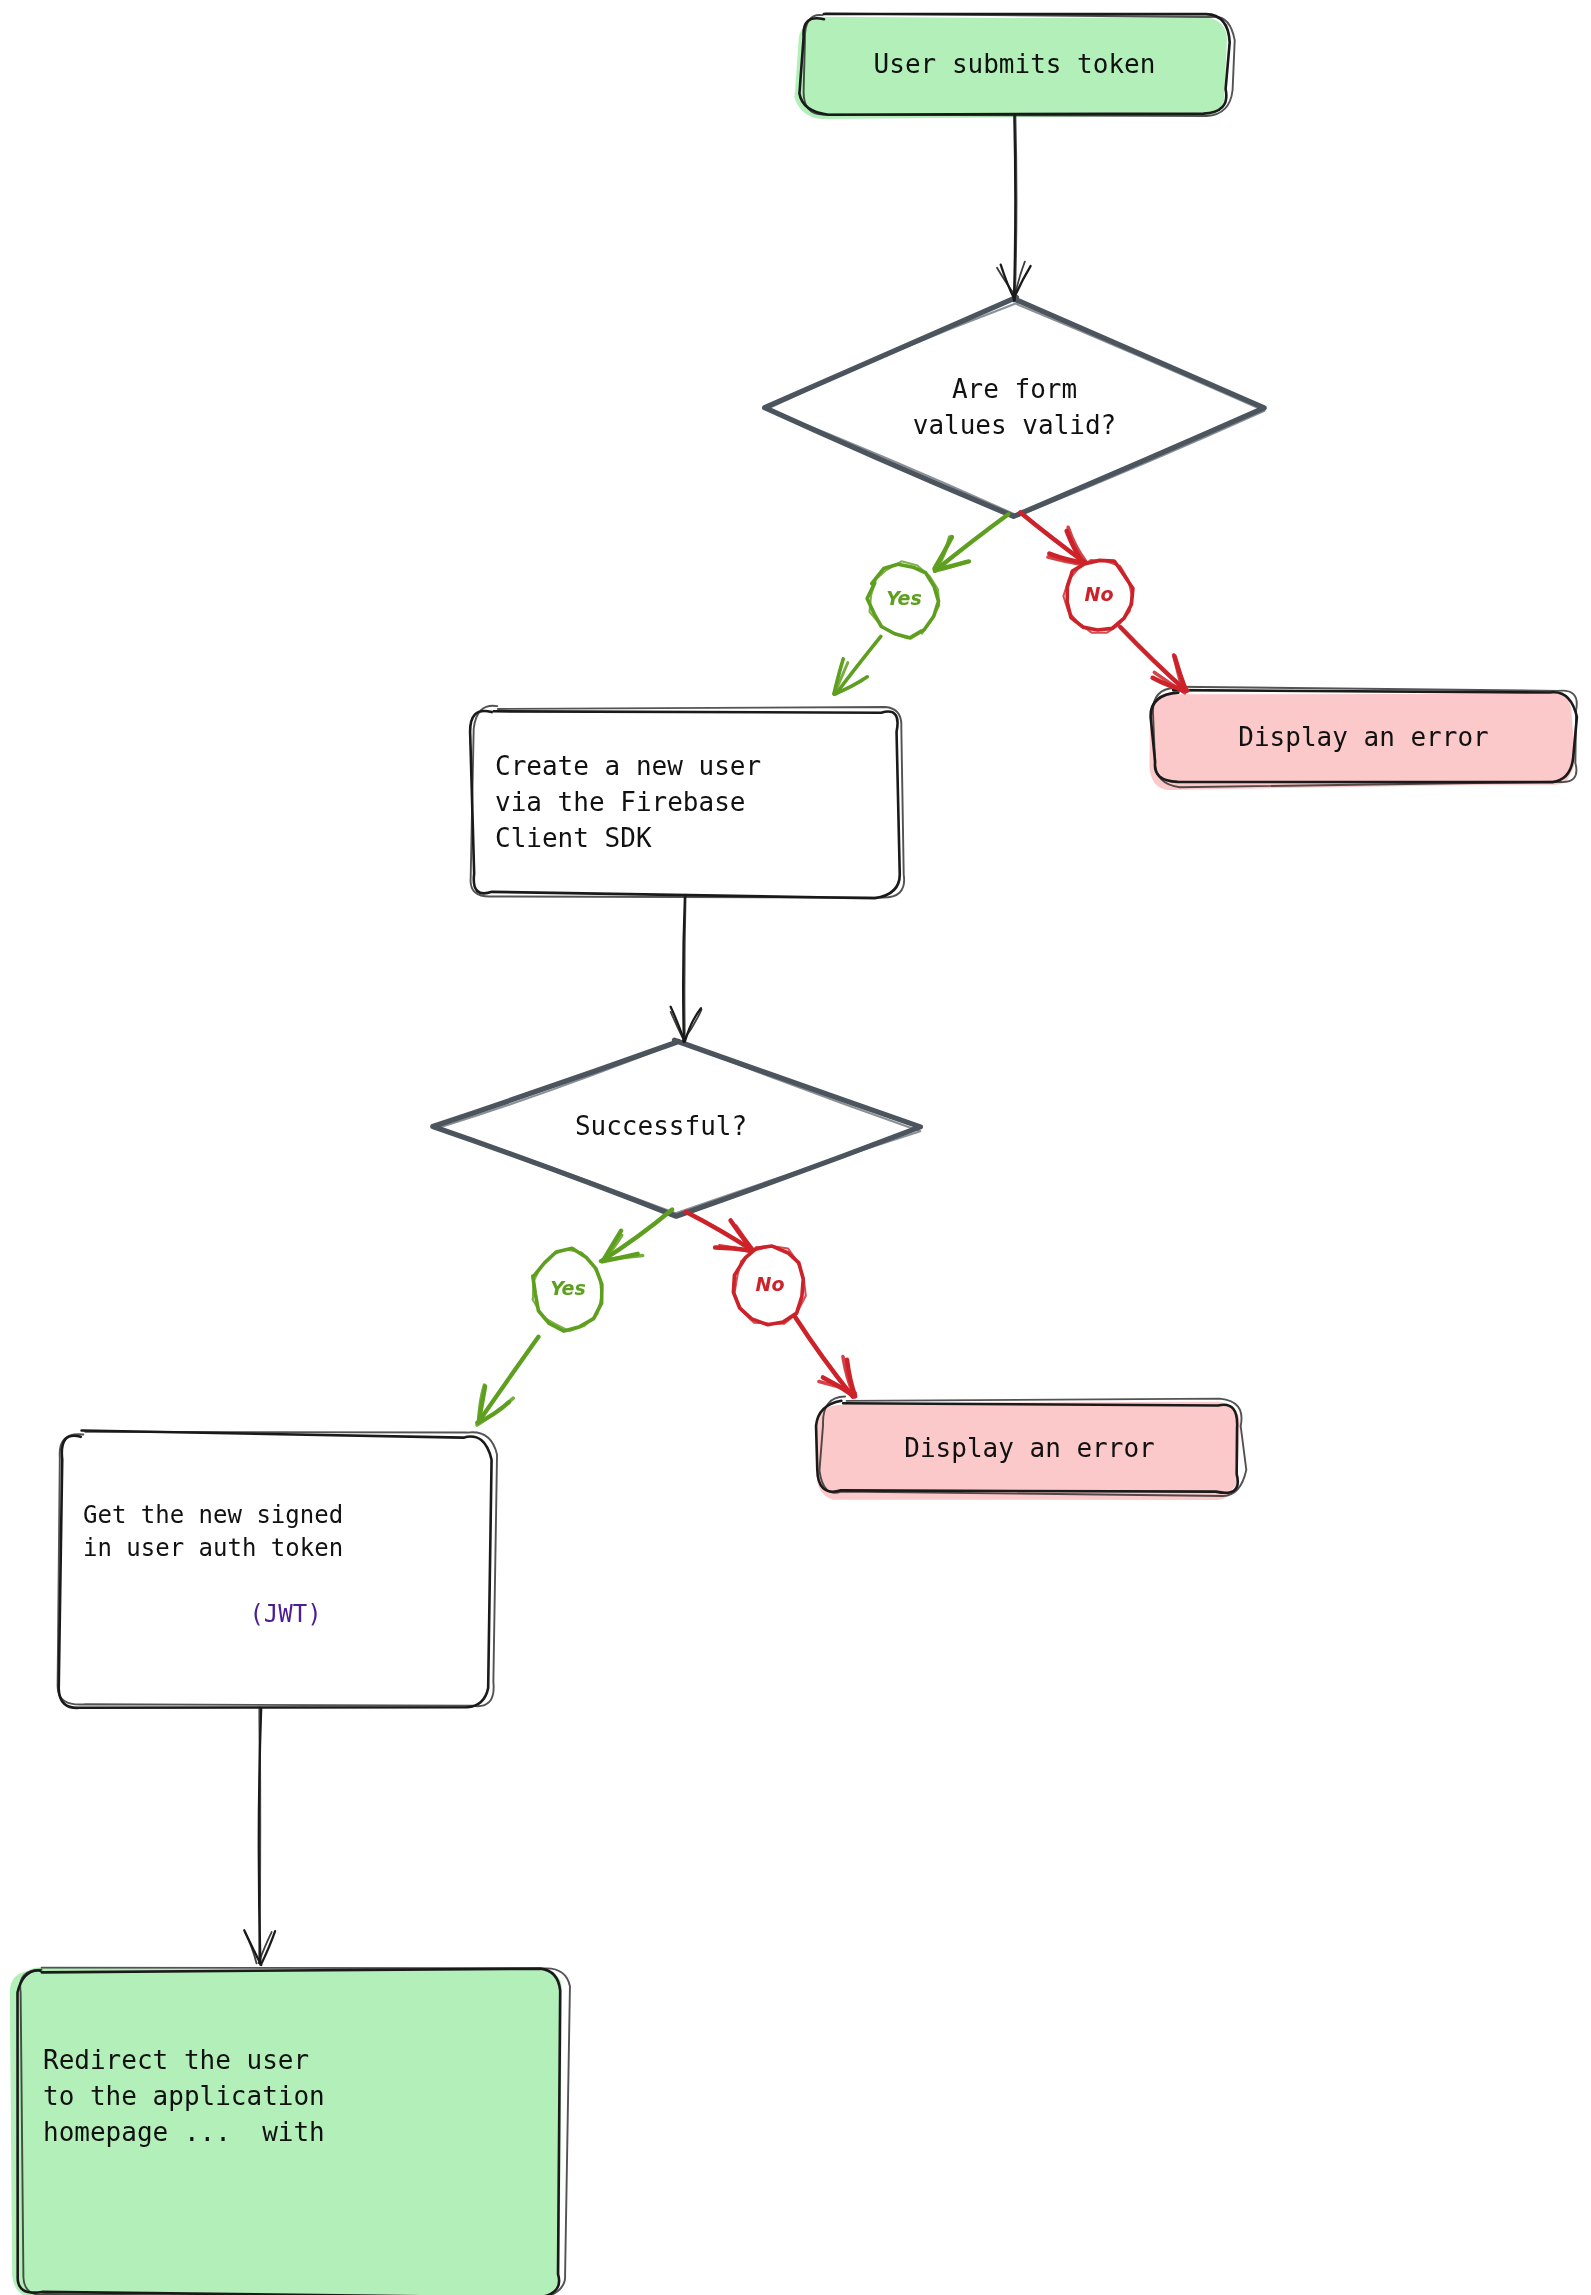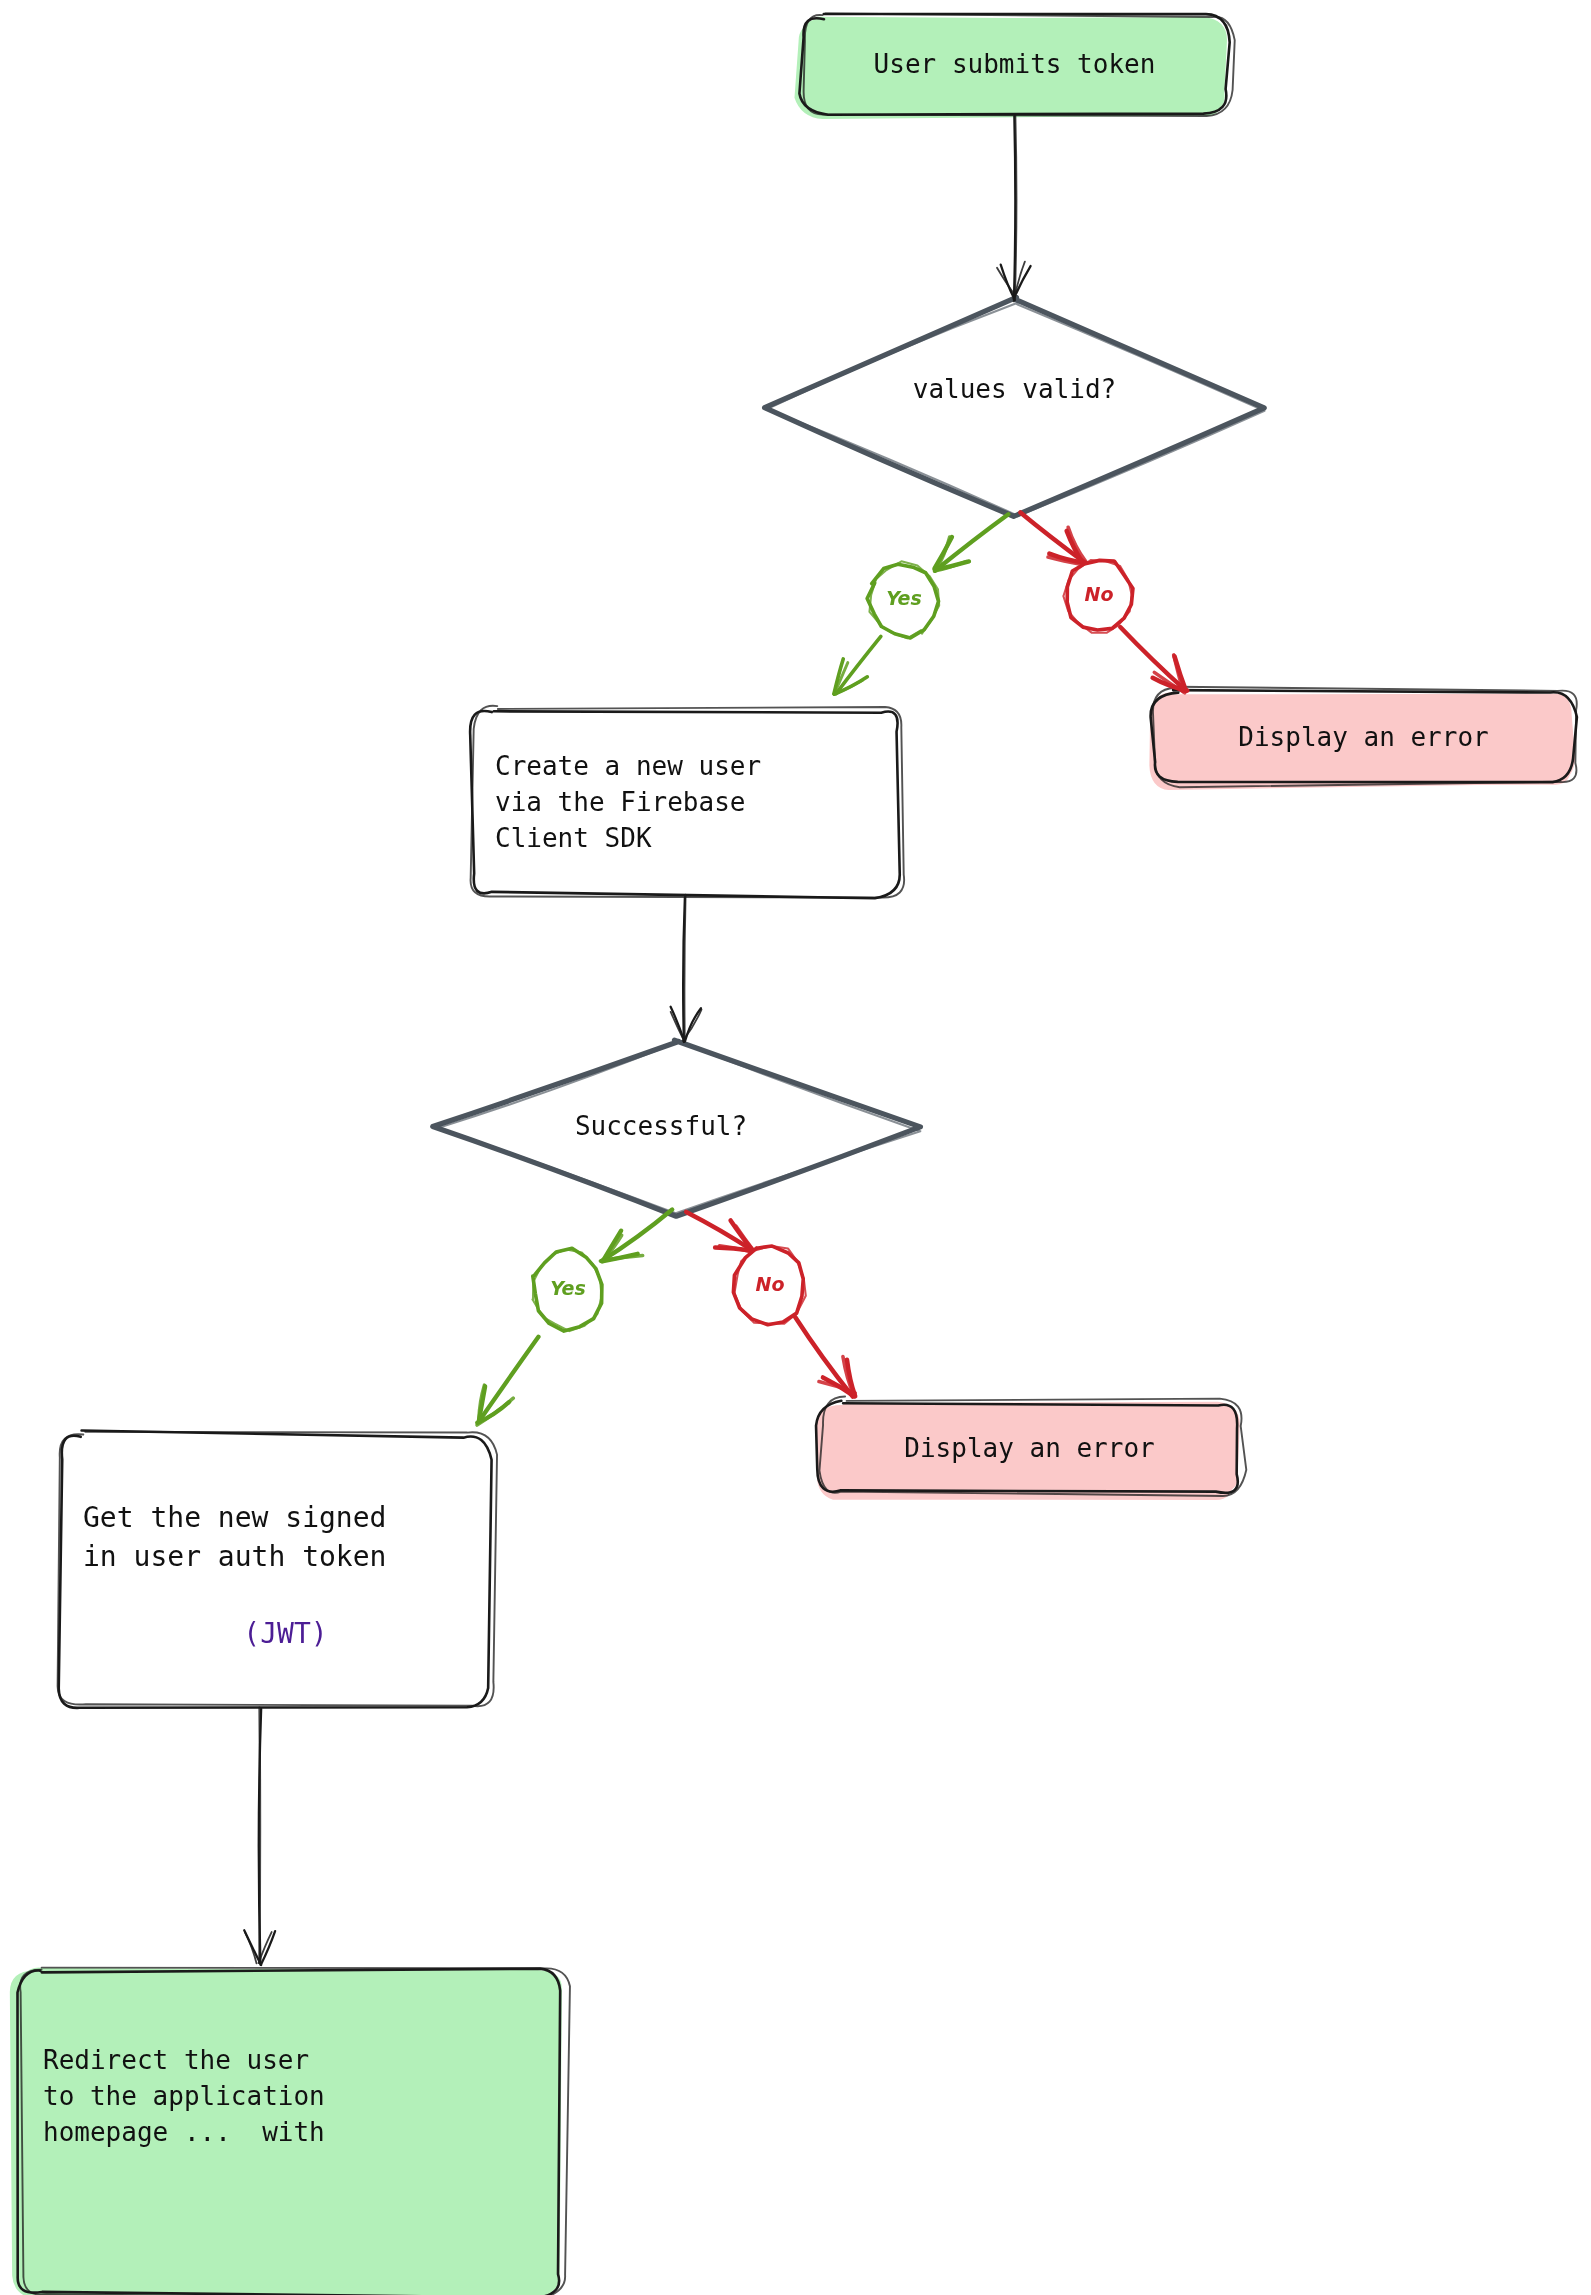--- a/index.html
+++ b/index.html
@@ -187,26 +187,26 @@
         <path d="M 614.698485139356 1499.6785817901168 L 614.9777509987404 1478.7603005492024 L 624.3601064946731 1460.1585008463642 L 637.3844408252291 1446.8795592279293 L 653.2168410449419 1440.9912954556157 L 670.983658741822 1444.5933346918125 L 683.3969406245772 1457.8393767856958 L 692.0019806902052 1474.6528461491353 L 693.7954643792734 1495.3053352313877 L 688.9839213680257 1515.546691486313 L 674.2448983531447 1528.9747089035488 L 656.7644339167773 1535.2787481761293 L 639.8779642342689 1526.621703850306 L 626.5410941416546 1519.3070754201115 L 614.1568376936398 1498.802516119844" fill="#ffffff" stroke="#5f9f20" stroke-width="2.4" stroke-linecap="round" stroke-linejoin="round" fill-opacity="0" opacity="0.8"></path>
       </g>
       <g>
         <path d="M 890.5576130403781 1437.2852314086633 L 909.0039104619973 1445.1834733836583 L 921.3627383122318 1456.6365686054355 L 926.4231410402886 1475.2309261319283 L 924.8762998689886 1495.1488245691237 L 918.818309046325 1514.5082858068122 L 903.0875786854642 1524.7936073003093 L 885.460209706713 1527.9854285917888 L 866.9988471690954 1521.1621968443485 L 852.9836419190876 1508.5137762989898 L 845.9022290100875 1490.4104256360808 L 847.0707295662611 1470.8354353352163 L 859.8734133694313 1450.4096645941274 L 872.7453344644128 1439.62819766015 L 890.3827657691741 1437.1792658534375" fill="#ffffff" stroke="#cc2229" stroke-width="4.2" stroke-linecap="round" stroke-linejoin="round" fill-opacity="1" opacity="1"></path>
         <path d="M 871.7029570716679 1441.8771570299982 L 889.928489649491 1437.1689956043354 L 908.8091305315972 1439.8843099905234 L 919.7467644931485 1455.2287103141628 L 927.0829045319975 1474.8889492417197 L 929.384196913472 1494.5176948153207 L 918.6426780303216 1515.0710385227587 L 904.5618520446285 1526.7933322173683 L 886.1241948182687 1526.567998625954 L 869.7048491727699 1525.5988759737654 L 855.6369030359883 1511.7116055332979 L 847.0215984271822 1491.6829518892507 L 850.7722968968518 1469.9635241873023 L 854.7795074681242 1454.7240509955648 L 872.667575225712 1438.3946032056278" fill="#ffffff" stroke="#cc2229" stroke-width="2.4" stroke-linecap="round" stroke-linejoin="round" fill-opacity="0" opacity="0.8"></path>
       </g>
     </svg>
 
   <div id="label-layer">
       <div class="node-label nl-center" style="left: 802px; width: 425px; font-size: 26px; top: 47px;"><div>User submits token</div></div>
-      <div class="node-label nl-center" style="left: 763px; width: 503px; font-size: 26px; top: 372px;"><div>values valid?</div></div>
+      <div class="node-label nl-center" style="left: 763px; width: 503px; font-size: 26px; top: 372px;"><div>Are form</div><div>values valid?</div></div>
       <div class="node-label nl-center" style="left: 1153px; width: 421px; font-size: 26px; top: 720px;"><div>Display an error</div></div>
       <div class="node-label nl-left" style="left: 495px; width: 405px; font-size: 26px; top: 749px;"><div>Create a new user</div><div>via the Firebase</div><div>Client SDK</div></div>
       <div class="node-label nl-center" style="left: 418px; width: 486px; font-size: 26px; top: 1109px;"><div>Successful?</div></div>
       <div class="node-label nl-center" style="left: 819px; width: 421px; font-size: 26px; top: 1431px;"><div>Display an error</div></div>
-      <div class="node-label nl-left" style="left: 83px; width: 405px; font-size: 28px; top: 1499px;"><div>Get the new signed</div><div>in user auth token</div><div>&nbsp;</div><div class="jwt" style="text-align: center; color: #4c1d95;">(JWT)</div></div>
+      <div class="node-label nl-left" style="left: 83px; width: 405px; font-size: 24px; top: 1499px;"><div>Get the new signed</div><div>in user auth token</div><div>&nbsp;</div><div class="jwt" style="text-align: center; color: #4c1d95;">(JWT)</div></div>
       <div class="node-label nl-left" style="left: 43px; width: 518px; font-size: 26px; top: 2043px;"><div>Redirect the user</div><div>to the application</div><div>homepage ...  with</div></div>
       <div class="edge-label" style="color: rgb(95, 159, 32); font-size: 19px; left: 865px; top: 587px; width: 78px; text-align: center;">Yes</div>
       <div class="edge-label" style="color: rgb(204, 34, 41); font-size: 19px; left: 1060px; top: 583px; width: 78px; text-align: center;">No</div>
       <div class="edge-label" style="color: rgb(95, 159, 32); font-size: 19px; left: 529px; top: 1277px; width: 78px; text-align: center;">Yes</div>
       <div class="edge-label" style="color: rgb(204, 34, 41); font-size: 19px; left: 731px; top: 1273px; width: 78px; text-align: center;">No</div>
     </div>
 
 </div>
 
 

